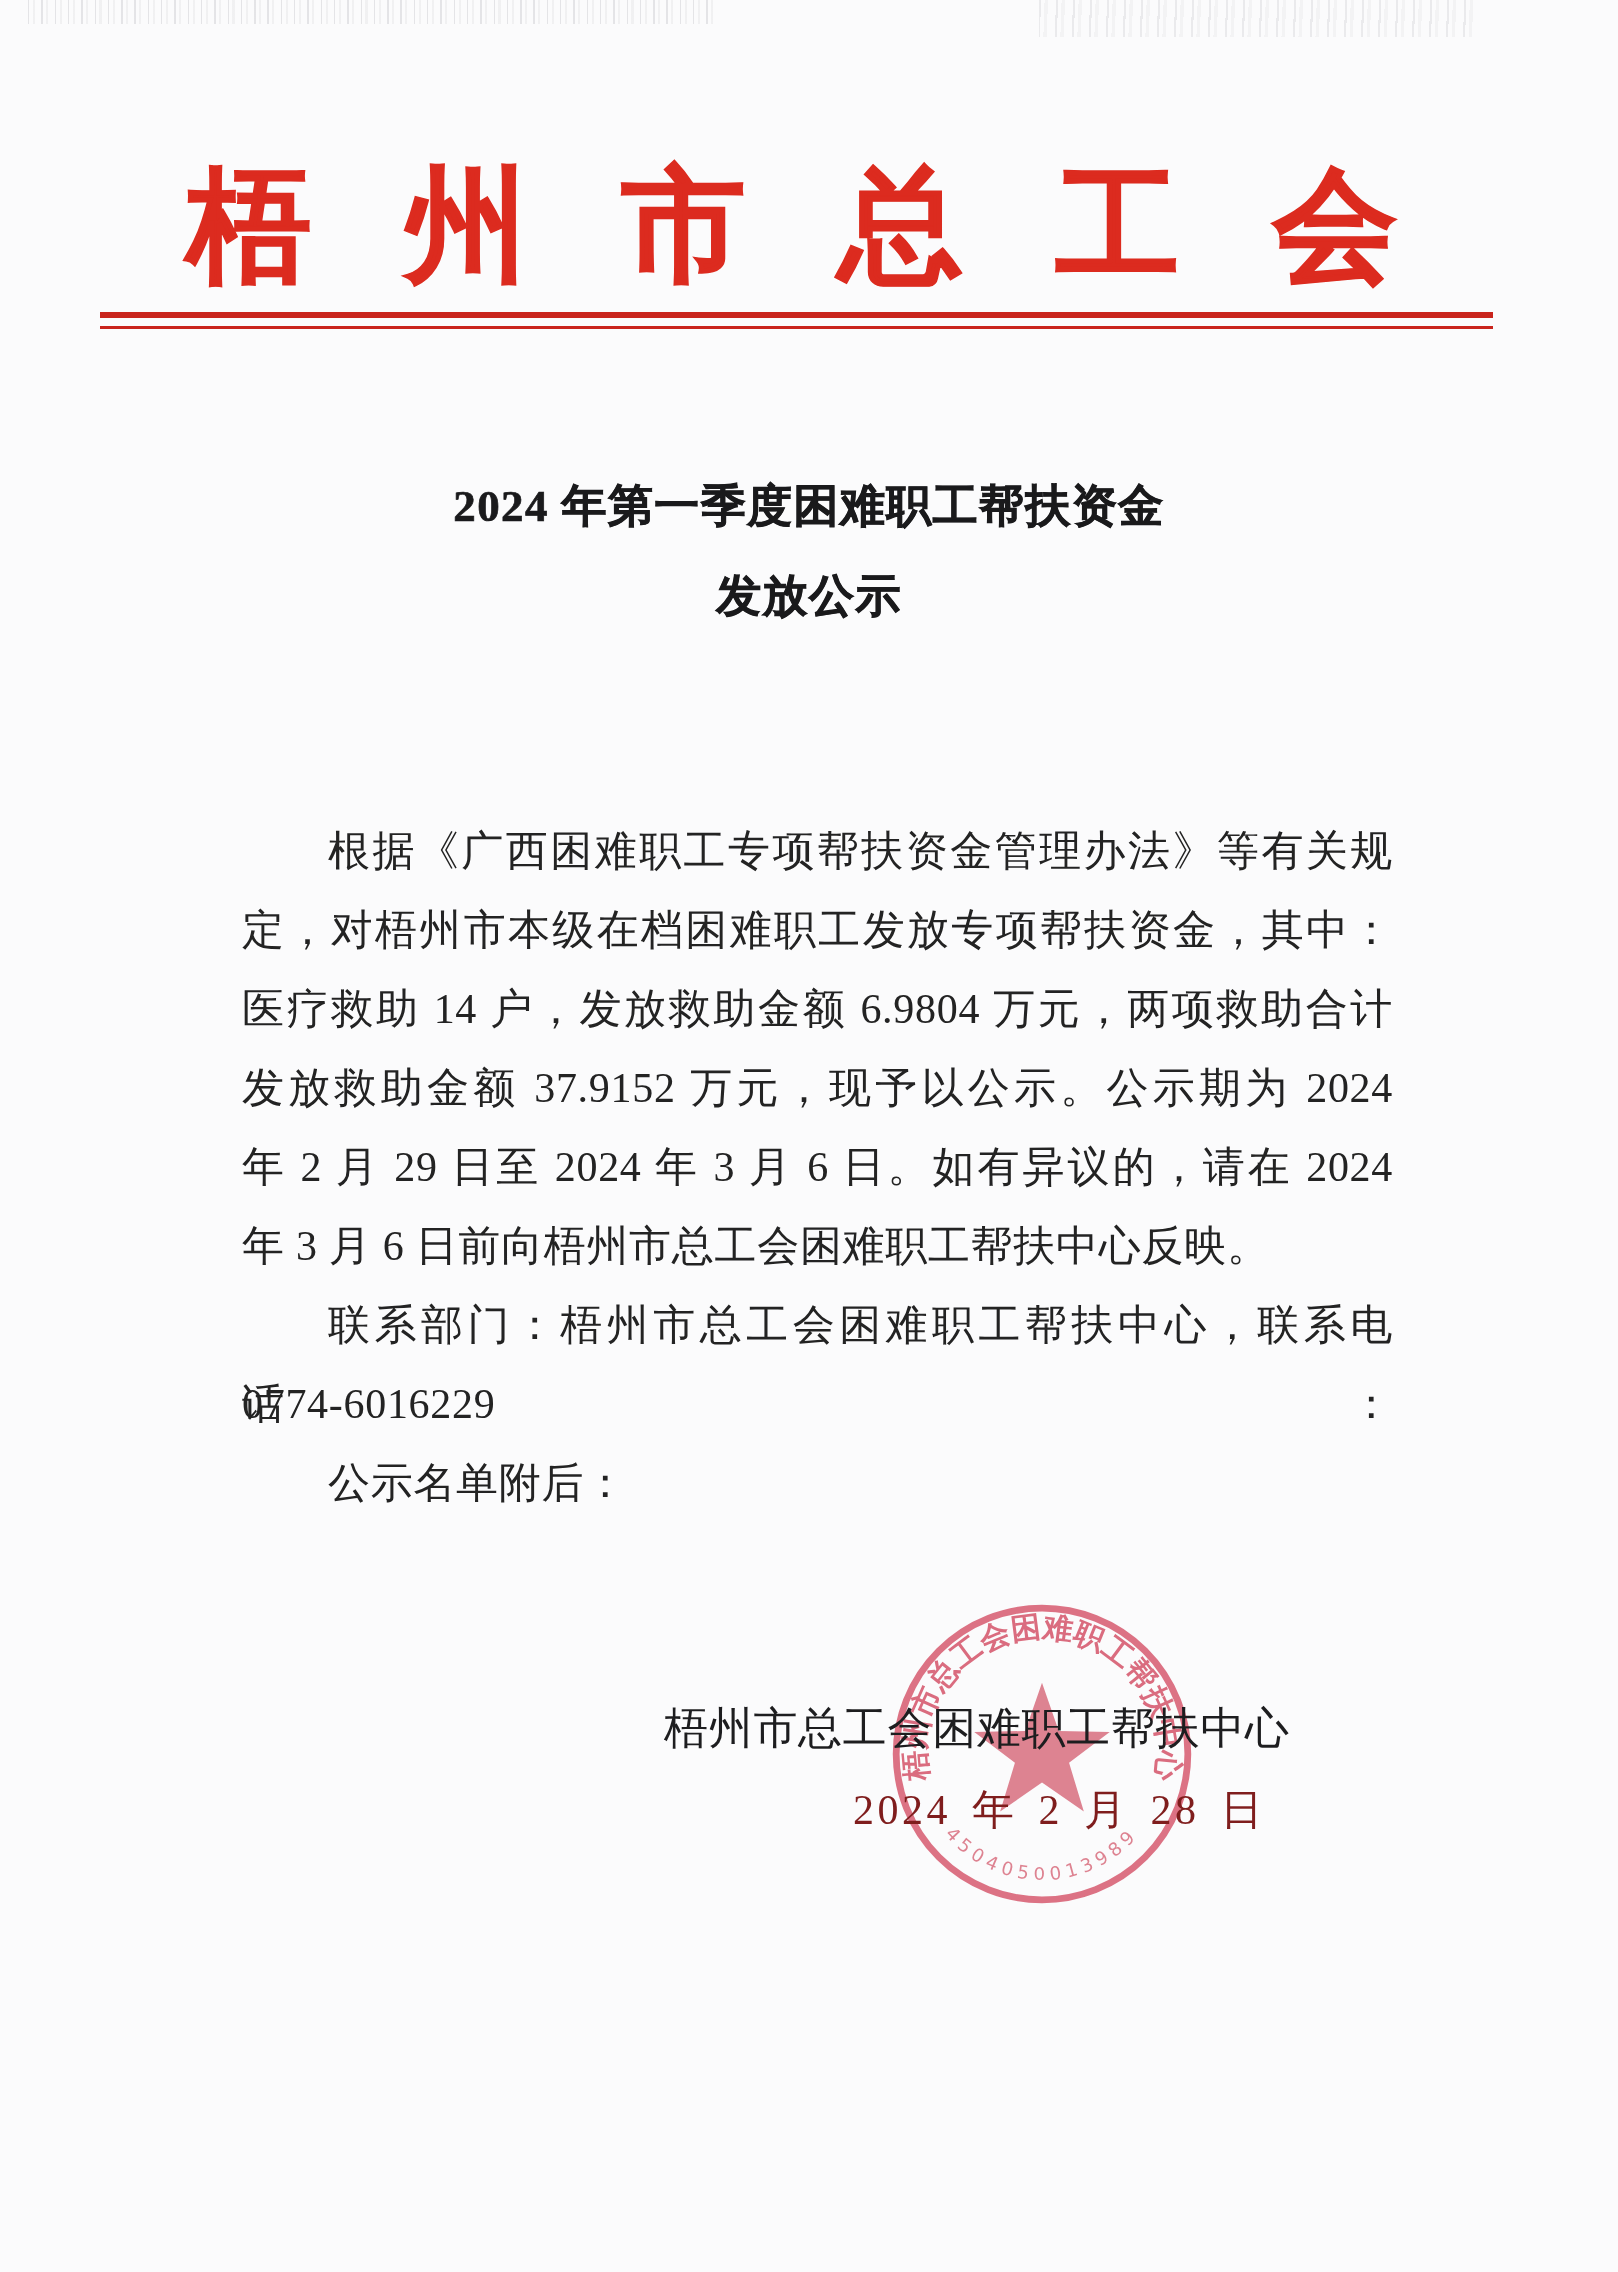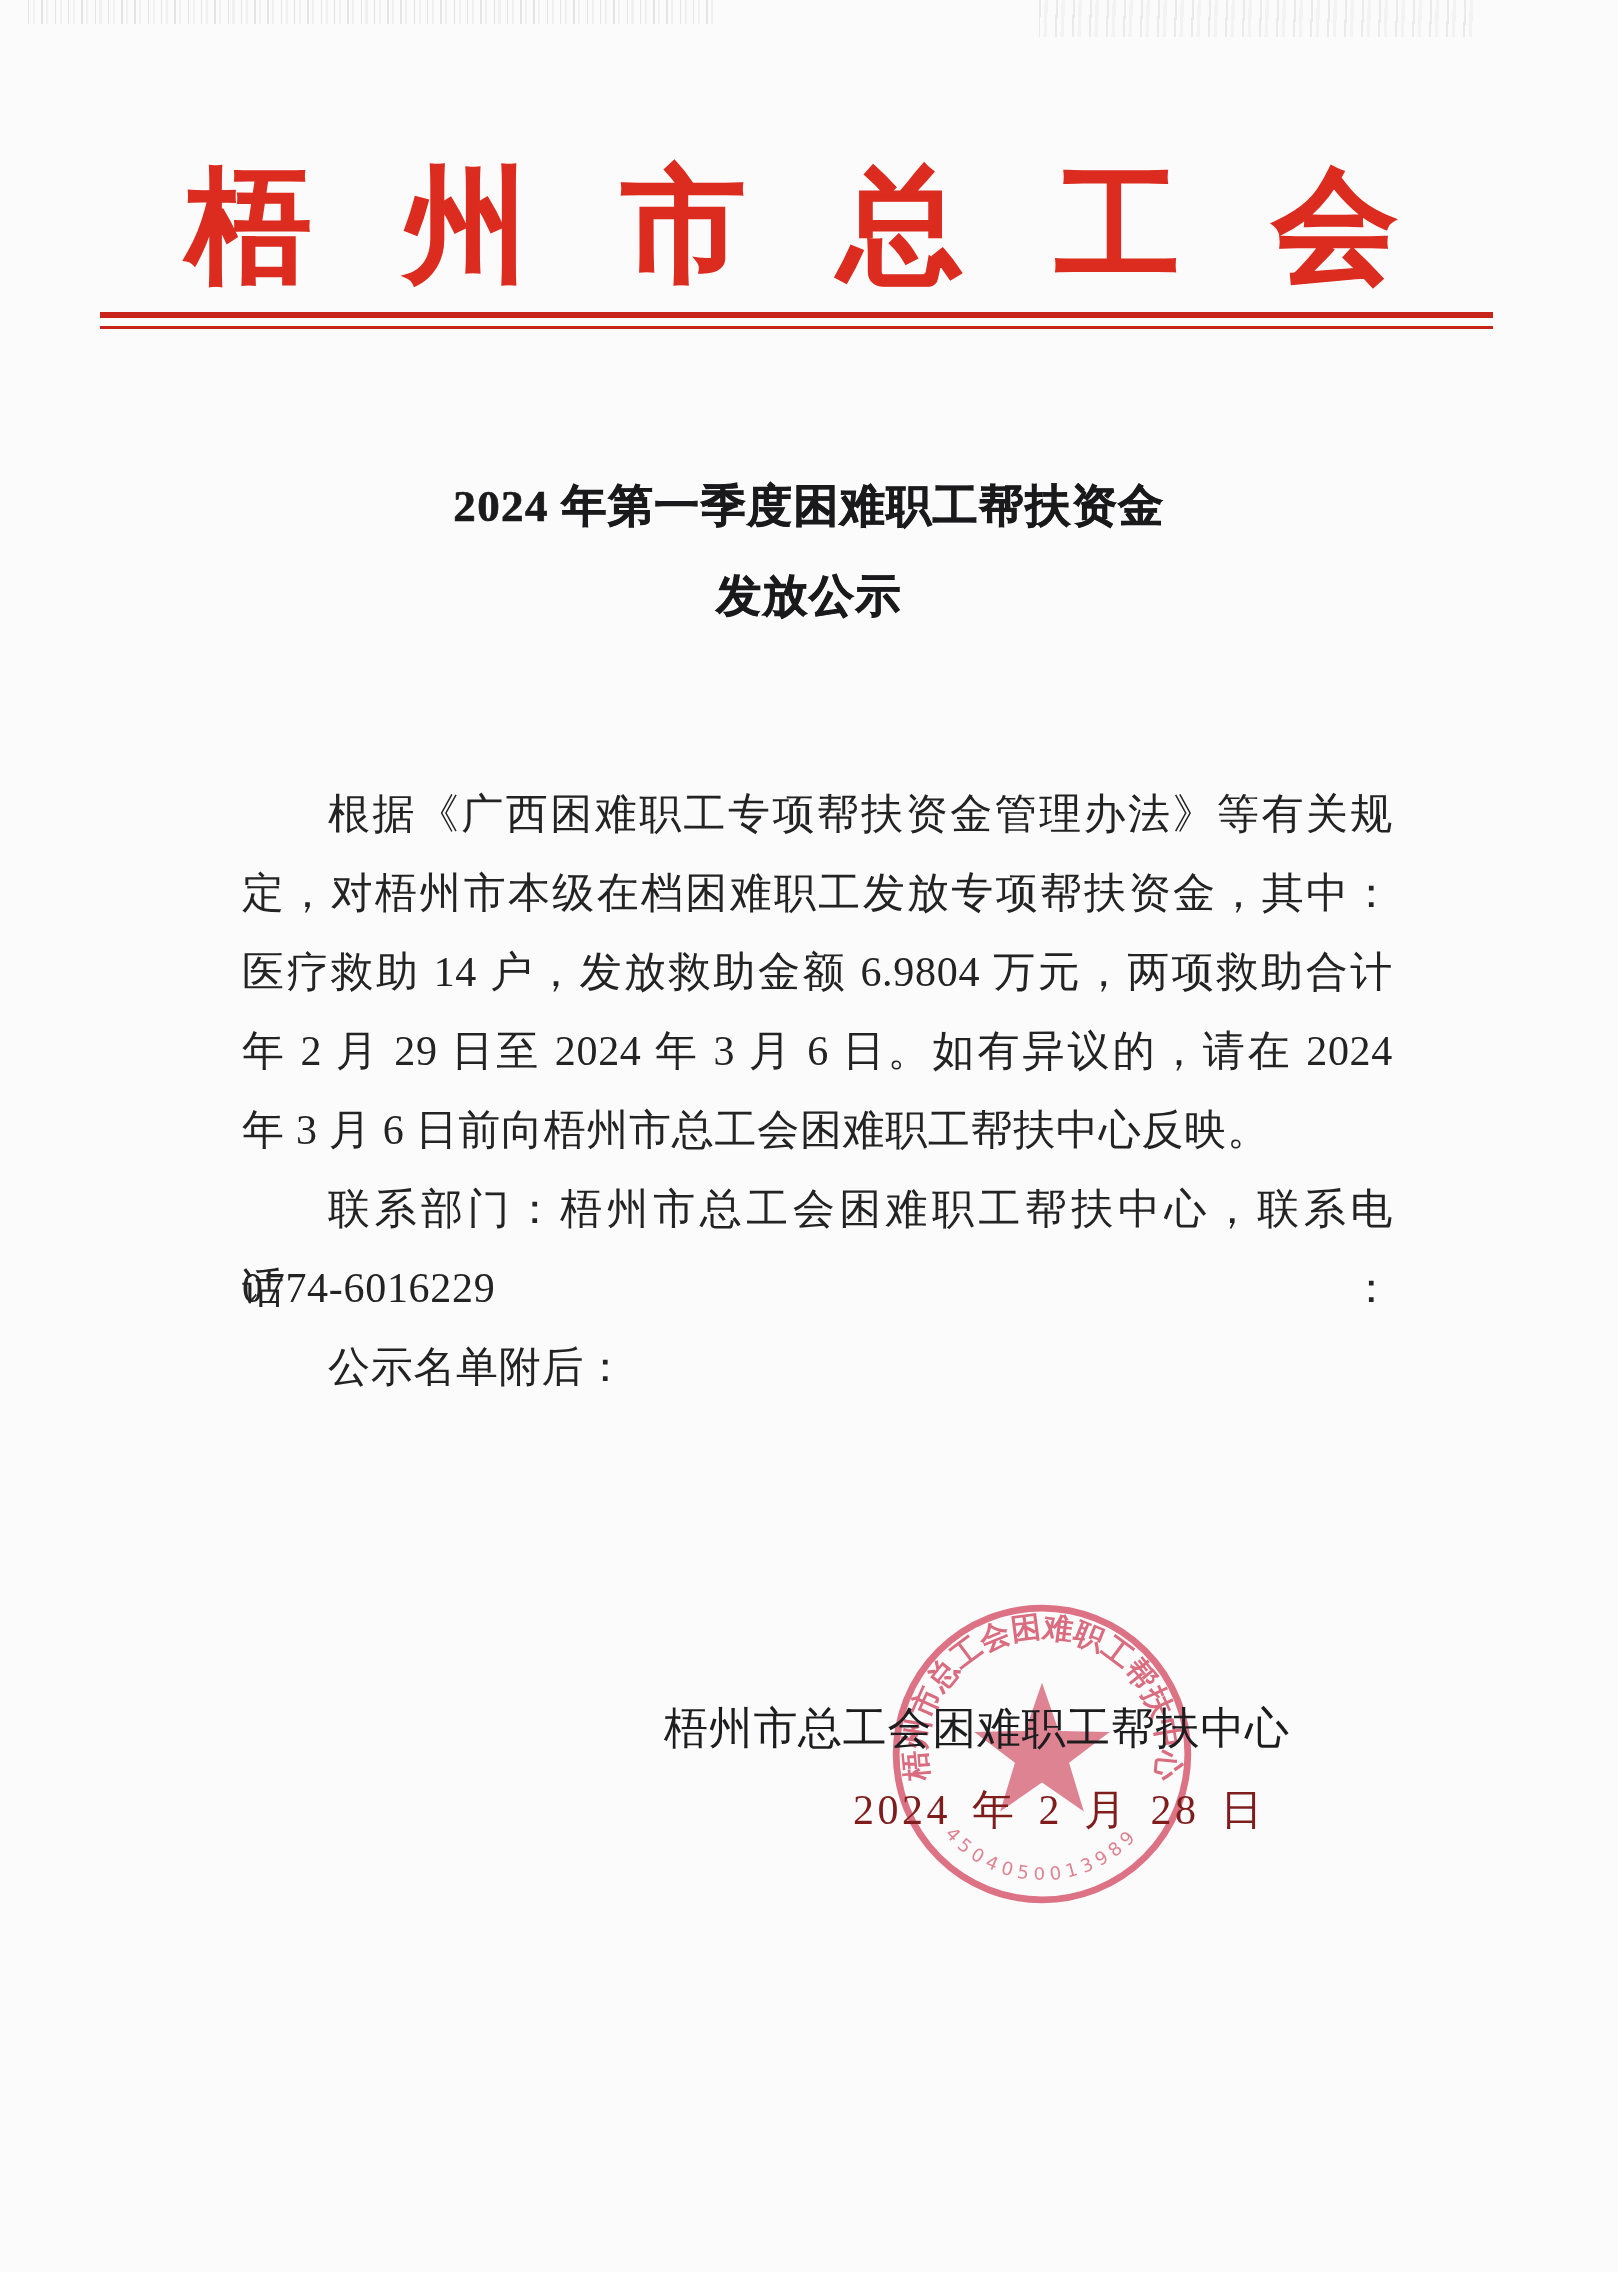--- a/index.html
+++ b/index.html
@@ -43,21 +43,21 @@
   
   .doc-title {
     position:absolute; left:0; top:461px; width:1618px;
     text-align:center; color:#1a1a1c;
     font-size:45px; font-weight:700; line-height:90px; letter-spacing:1.4px;
     -webkit-text-stroke:0.7px #1a1a1c;
   }
 
   
   .body-text {
-    position:absolute; left:242px; top:775px; width:1151px;
+    position:absolute; left:242px; top:812px; width:1151px;
     font-size:42px; color:#232323; letter-spacing:0.7px;
   }
   .body-text .line { height:79px; line-height:79px; white-space:normal; }
   .body-text .line.fill { text-align:justify; text-align-last:justify; }
   .body-text .line.indent { text-indent:86px; }
 
   
   .sig-org {
     position:absolute; left:664px; top:1705px; z-index:2;
     font-size:44px; color:#1d1d1f; letter-spacing:0.7px; line-height:1.1;
@@ -95,20 +95,21 @@
 
   <div class="doc-title">
     <div>2024 年第一季度困难职工帮扶资金</div>
     <div>发放公示</div>
   </div>
 
   <div class="body-text" id="body-text">
       <div class="line fill indent">根据《广西困难职工专项帮扶资金管理办法》等有关规</div>
       <div class="line fill">定，对梧州市本级在档困难职工发放专项帮扶资金，其中：</div>
       <div class="line fill">医疗救助 14 户，发放救助金额 6.9804 万元，两项救助合计</div>
+      <div class="line fill">发放救助金额 37.9152 万元，现予以公示。公示期为 2024</div>
       <div class="line fill">年 2 月 29 日至 2024 年 3 月 6 日。如有异议的，请在 2024</div>
       <div class="line">年 3 月 6 日前向梧州市总工会困难职工帮扶中心反映。</div>
       <div class="line fill indent">联系部门：梧州市总工会困难职工帮扶中心，联系电话：</div>
       <div class="line">0774-6016229</div>
       <div class="line indent">公示名单附后：</div>
     </div>
 
   <svg class="seal" viewBox="0 0 460 460">
     <circle cx="230" cy="230" r="215" fill="none" stroke="#cf3d55" stroke-width="10" opacity="0.82"></circle>
     <defs>

